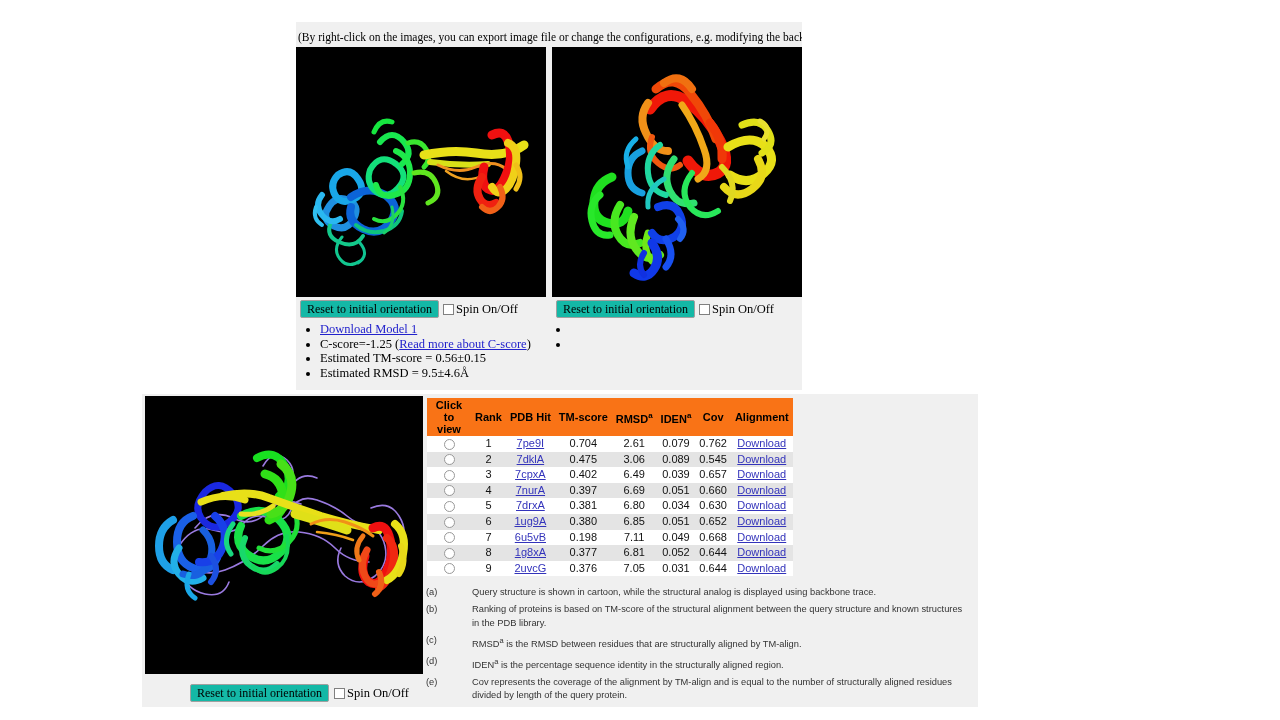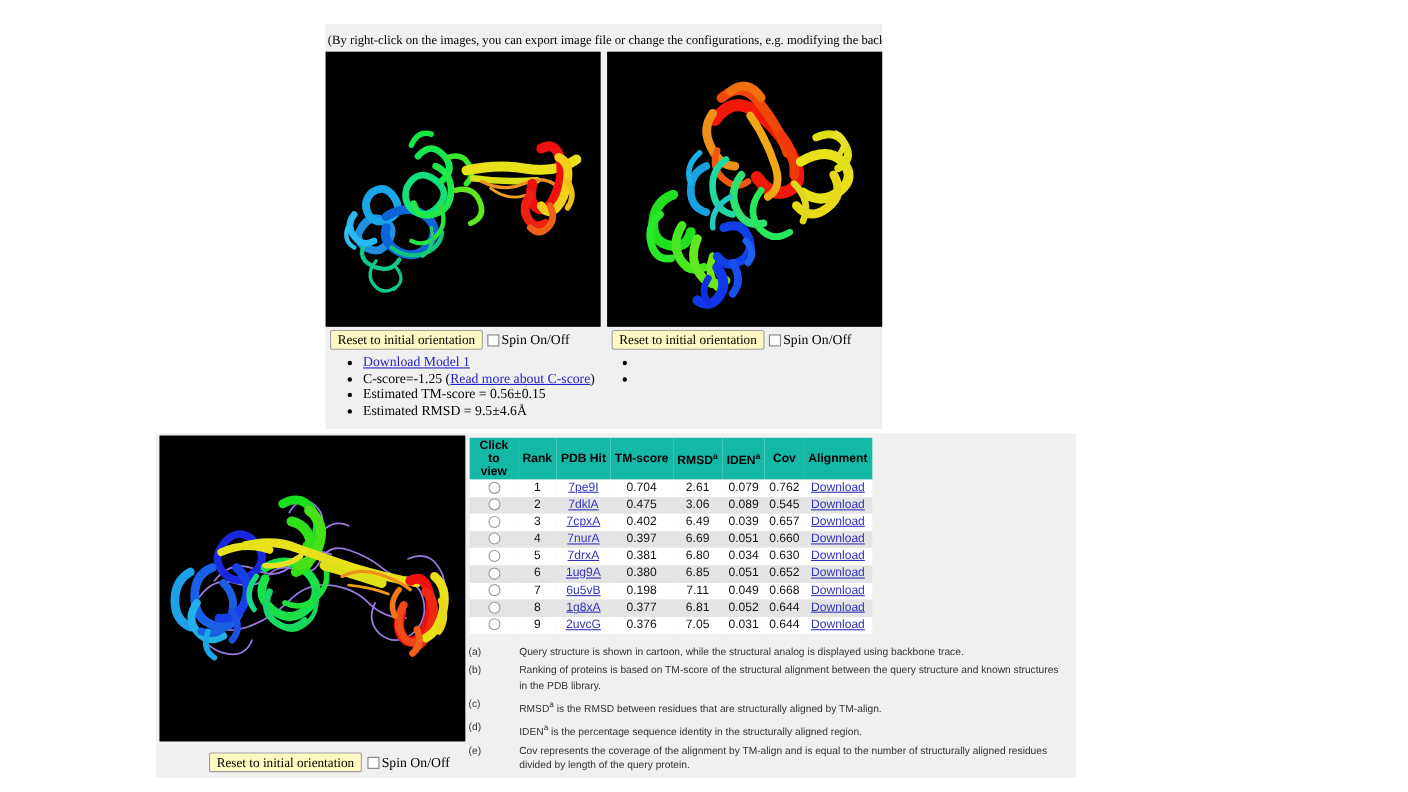--- a/index.html
+++ b/index.html
@@ -66,21 +66,21 @@
     gap: 4px;
     padding: 3px 0 2px 4px;
     font-family: "Liberation Serif", serif;
     font-size: 12px;
   }
 
   .btn-reset {
     font-family: "Liberation Serif", serif;
     font-size: 12px;
     padding: 1px 6px;
-    background: #fef9c3;
+    background: #14b8a6;
     border: 1px solid #a0a0a0;
     border-radius: 2px;
     color: #000;
     cursor: pointer;
     line-height: 14px;
   }
 
   .spin-wrap {
     display: inline-flex;
     align-items: center;
@@ -100,21 +100,21 @@
   
   .info-row {
     display: flex;
     padding: 2px 0 10px 0;
   }
   .info-col { width: 250px; }
   .info-col.third { width: 250px; }
 
   ul.info-list {
     margin: 0;
-    padding: 0 0 0 34px;
+    padding: 0 0 0 24px;
     list-style: disc;
     font-family: "Liberation Serif", serif;
     font-size: 12.5px;
     line-height: 14.6px;
     color: #000;
   }
   ul.info-list li { margin: 0; padding: 0; white-space: nowrap; }
 
   a.lnk {
     color: #2222cc;
@@ -174,21 +174,21 @@
     border-collapse: collapse;
     font-family: "Liberation Sans", sans-serif;
     font-size: 11px;
     color: #111;
     margin-left: 1px;
   }
   table.analogs th {
     font-family: "Liberation Sans", sans-serif;
     font-weight: bold;
     font-size: 11px;
-    background: #14b8a6;
+    background: #f97316;
     color: #000;
     padding: 1px 4px;
     text-align: center;
     line-height: 12px;
     vertical-align: middle;
     border: none;
   }
   table.analogs td {
     padding: 1px 4px;
     text-align: center;

